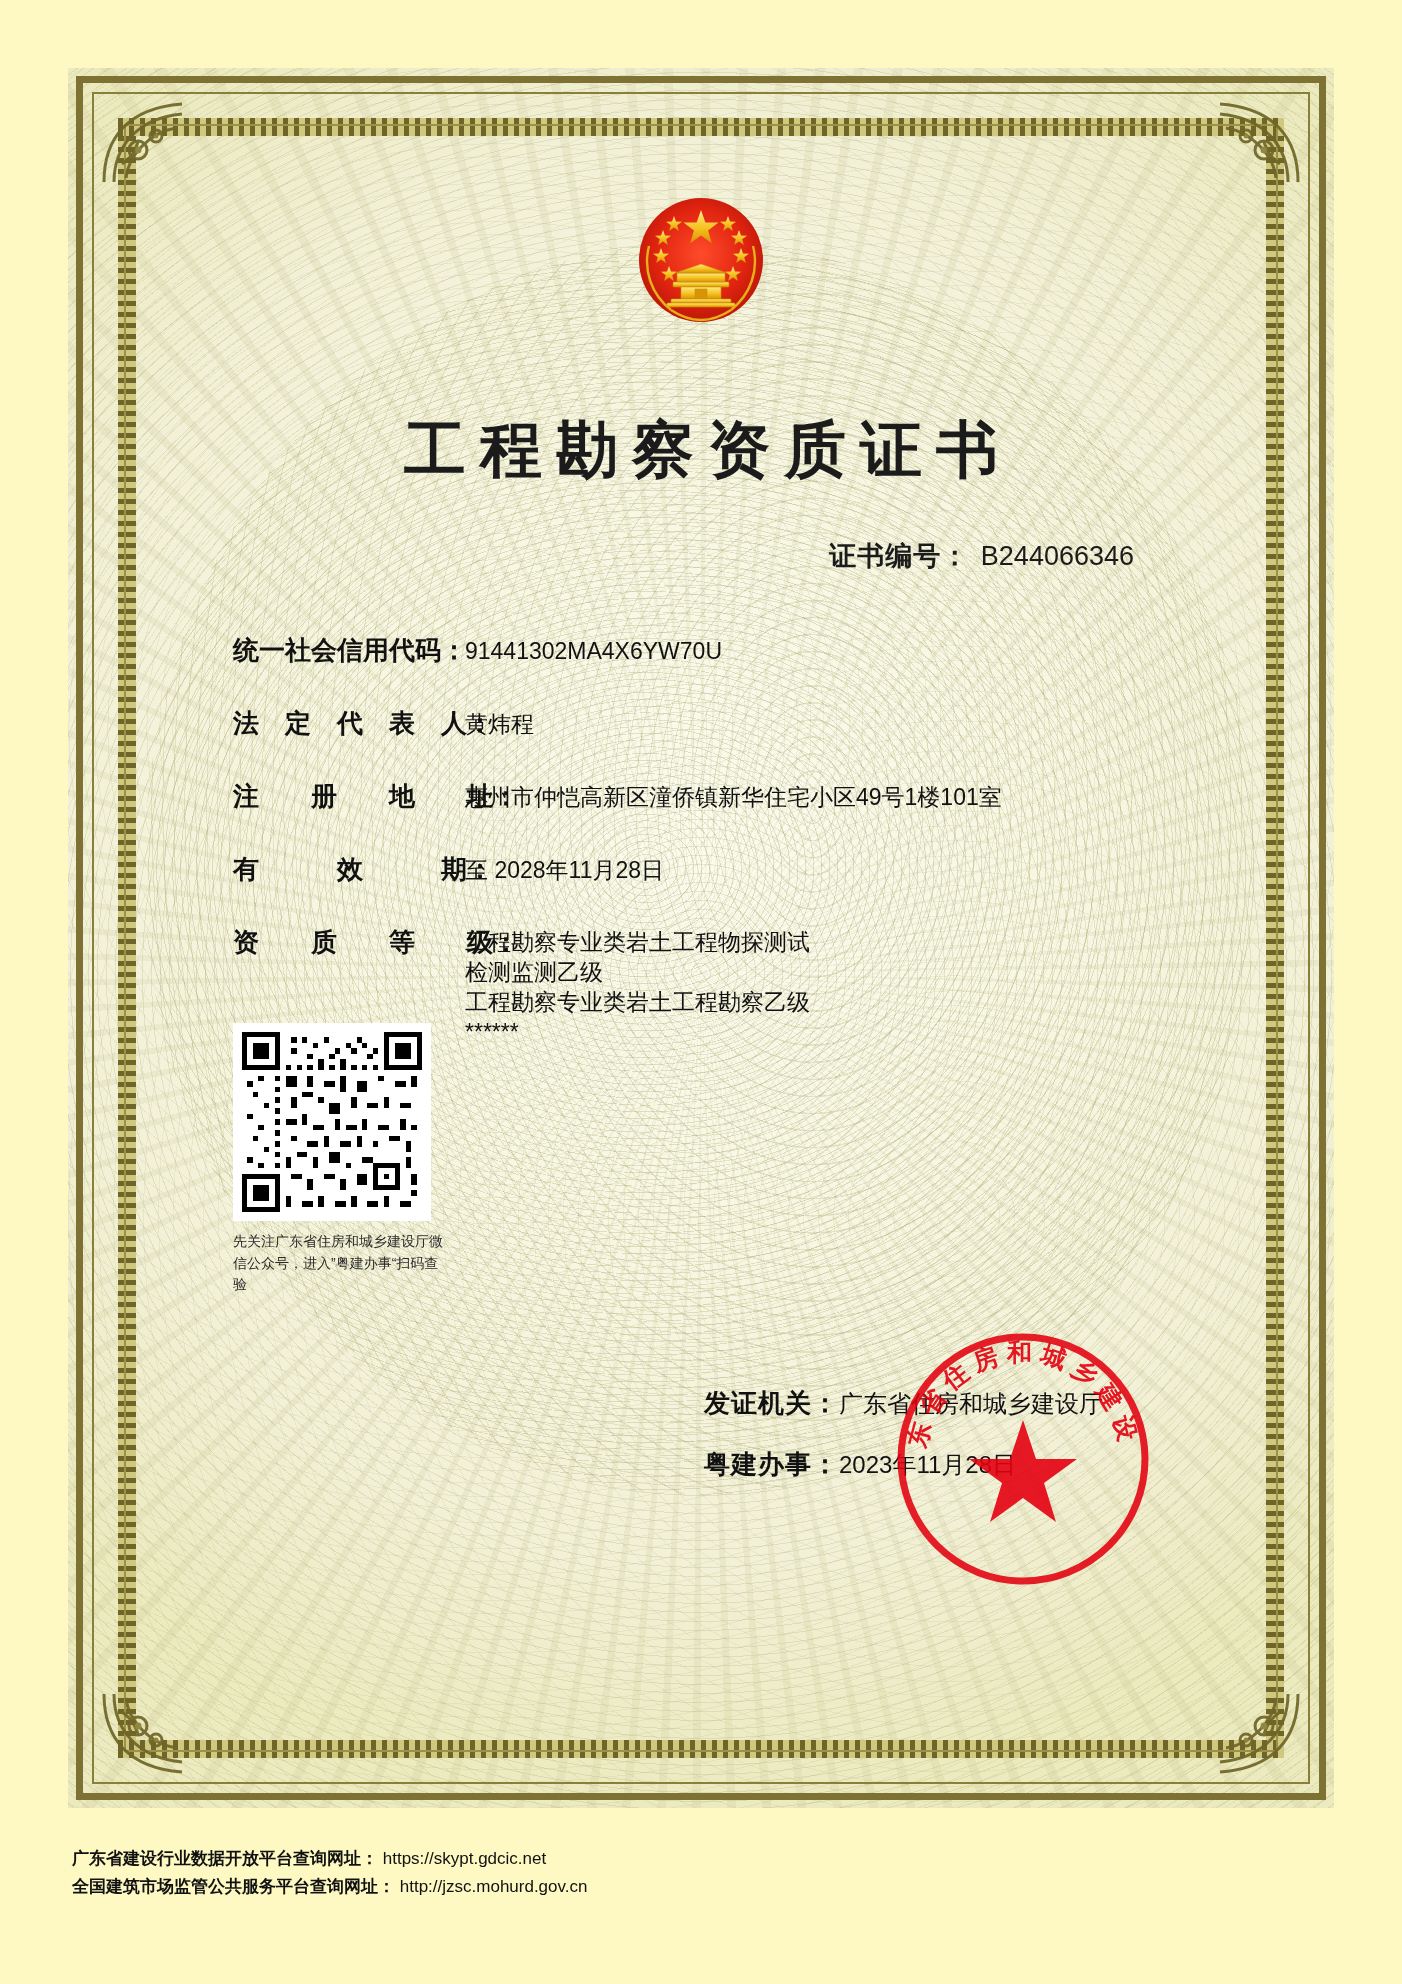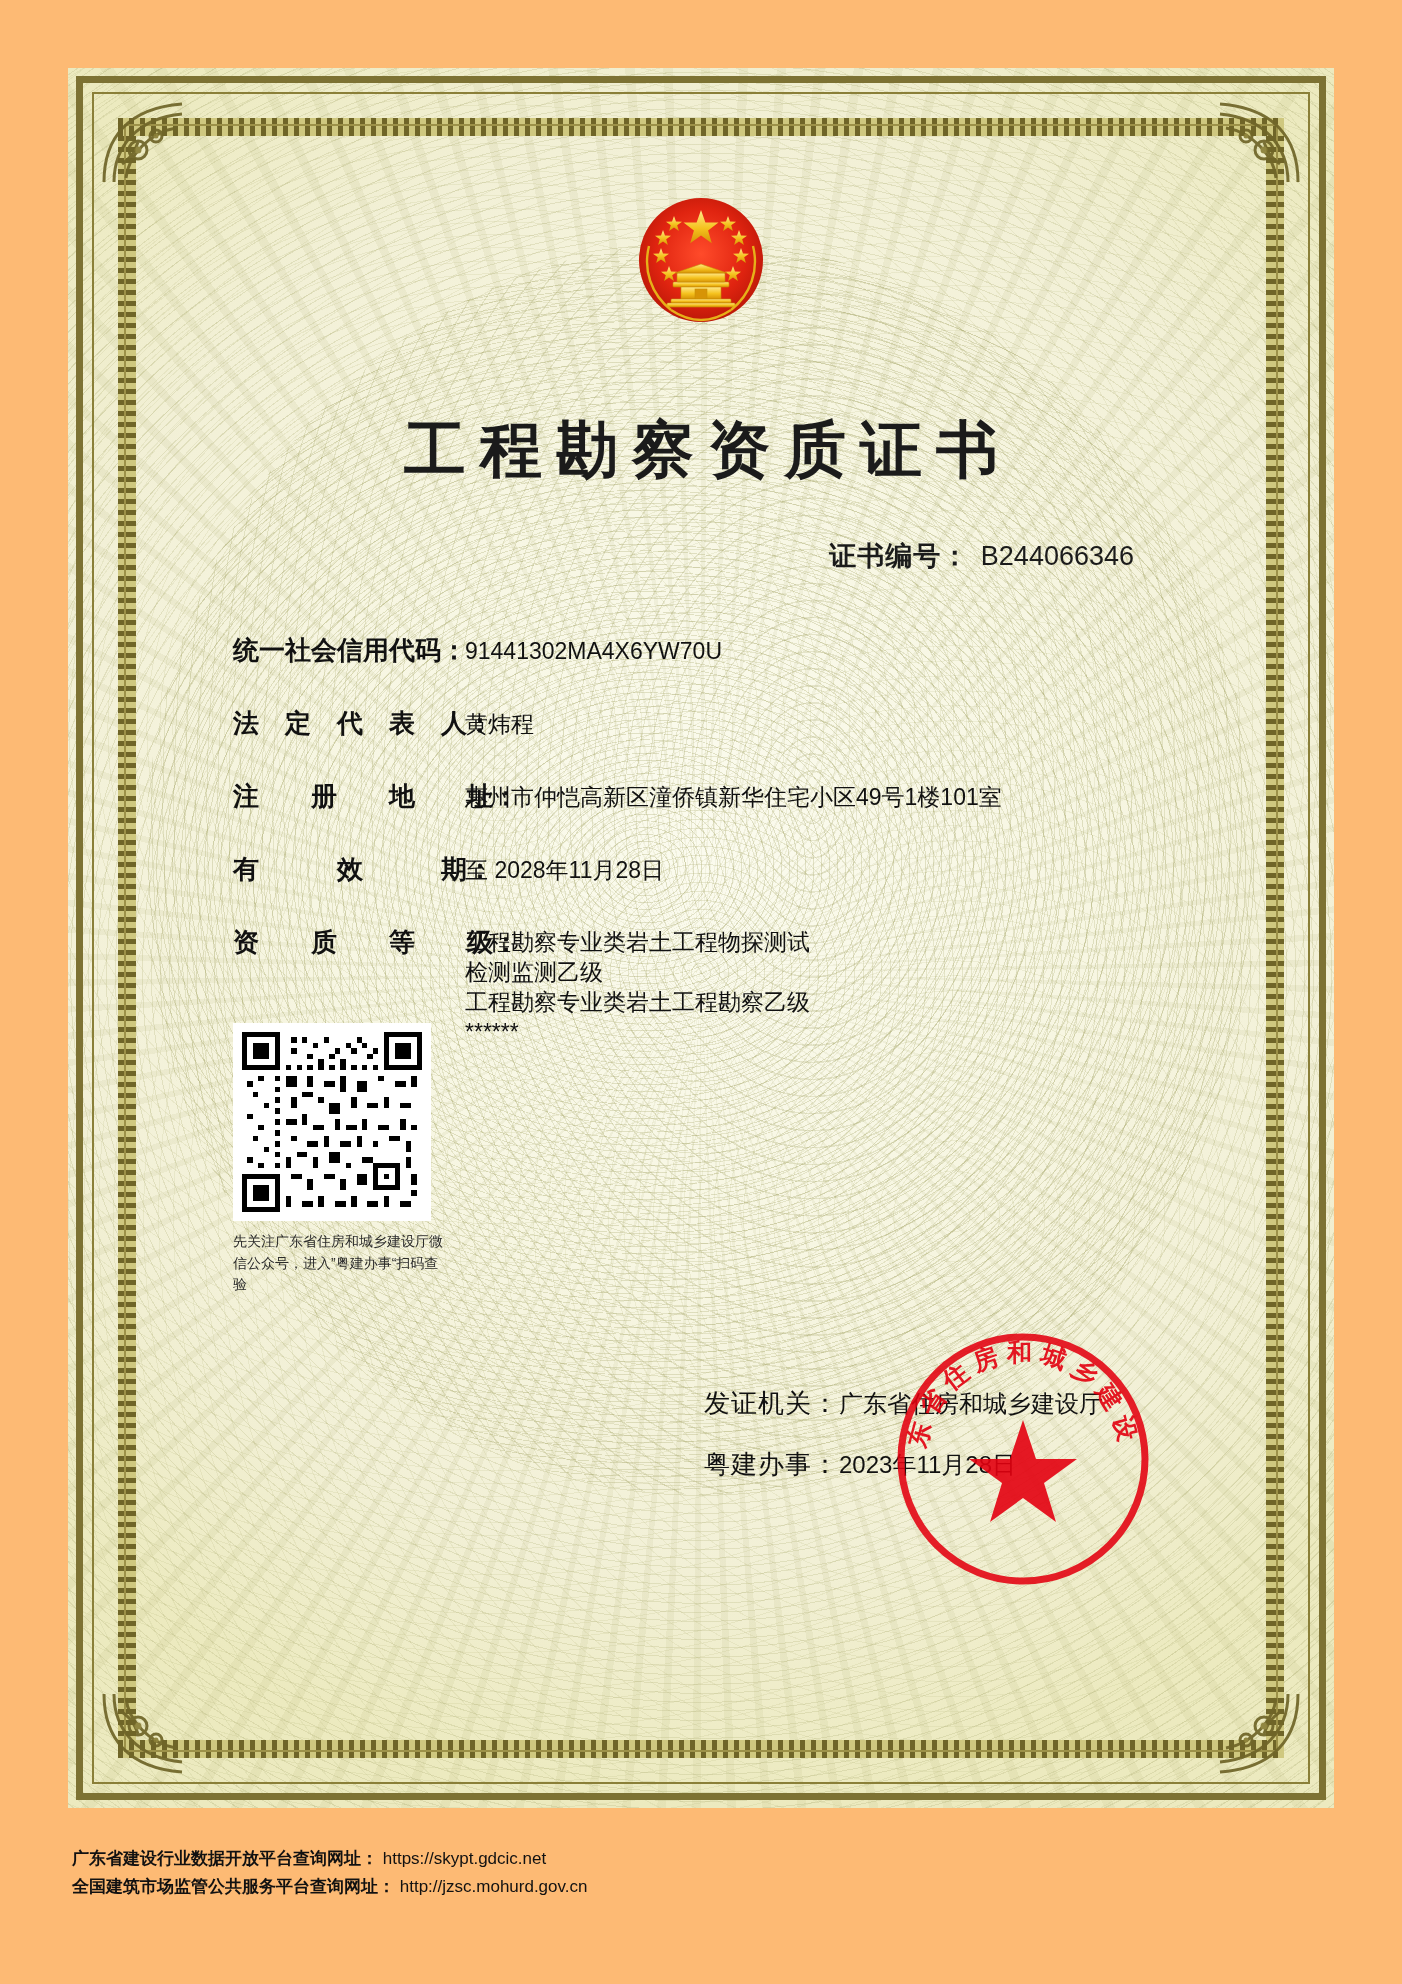--- a/index.html
+++ b/index.html
@@ -14,21 +14,21 @@
     position: relative;
     overflow: hidden;
   }
 
   
   .page {
     position: absolute;
     left: 0; top: 0;
     width: 1402px;
     height: 1984px;
-    background: #fdba74;
+    background: #fef9c3;
   }
 
   
   .cert {
     position: absolute;
     left: 68px;
     top: 68px;
     width: 1266px;
     height: 1740px;
     background:
@@ -202,21 +202,21 @@
     bottom: 300px;
     text-align: left;
     width: 470px;
   }
   .issuer .line {
     font-size: 26px;
     color: #111;
     margin-bottom: 26px;
     white-space: nowrap;
   }
-  .issuer .line .lbl { font-weight: normal; letter-spacing: 1px; margin-top: 32px; }
+  .issuer .line .lbl { font-weight: bold; letter-spacing: 1px; margin-top: 32px; }
   .issuer .line .val { font-weight: normal; font-size: 24px; }
 
   
   .seal {
     position: absolute;
     right: 180px;
     bottom: 218px;
     width: 262px;
     height: 262px;
     pointer-events: none;

